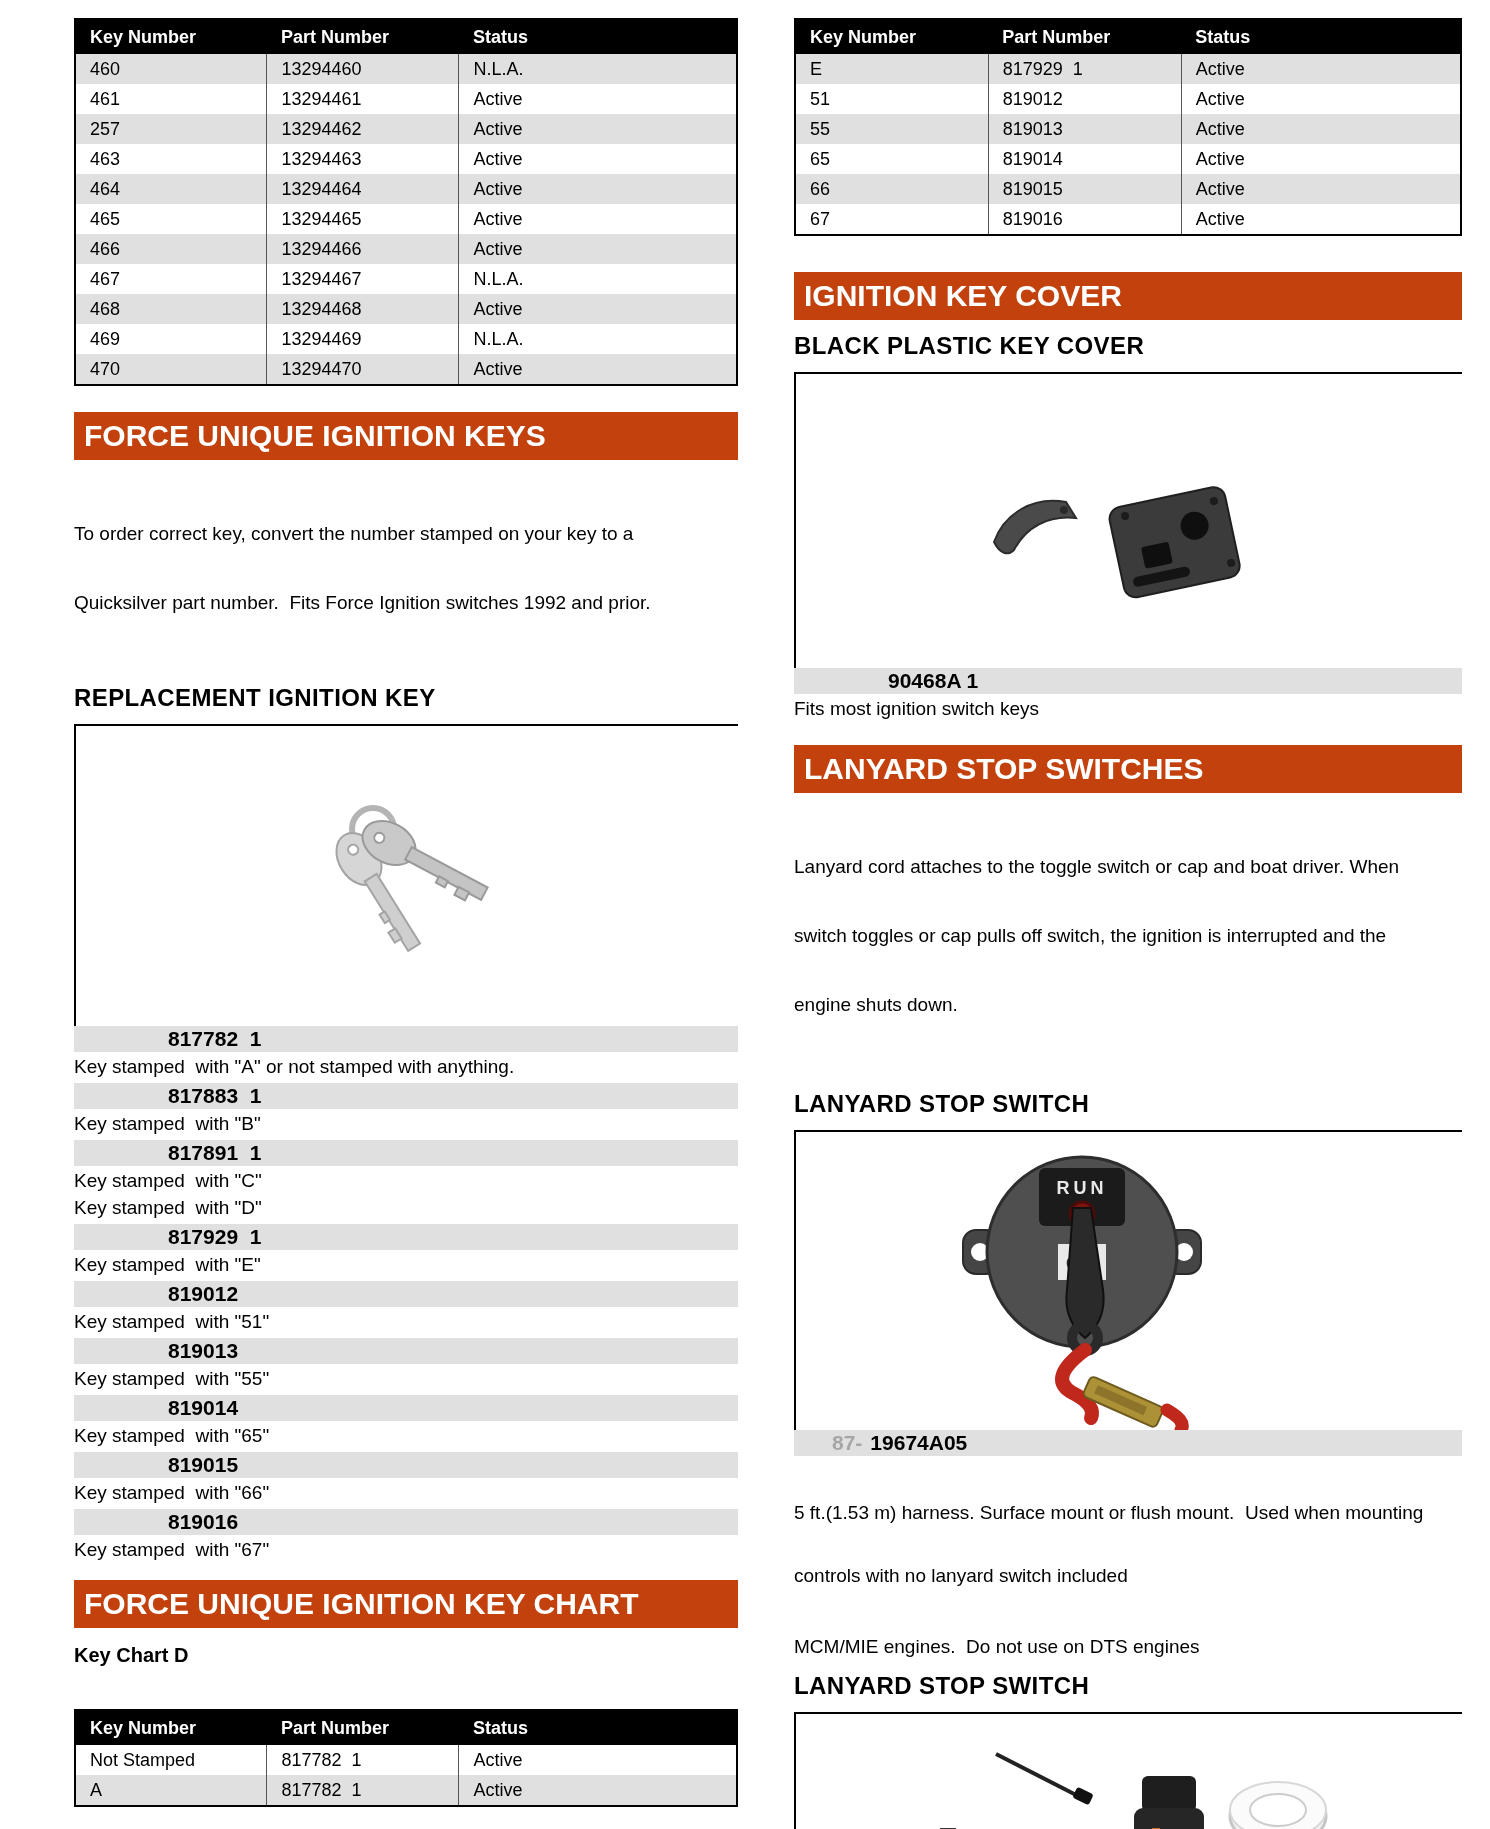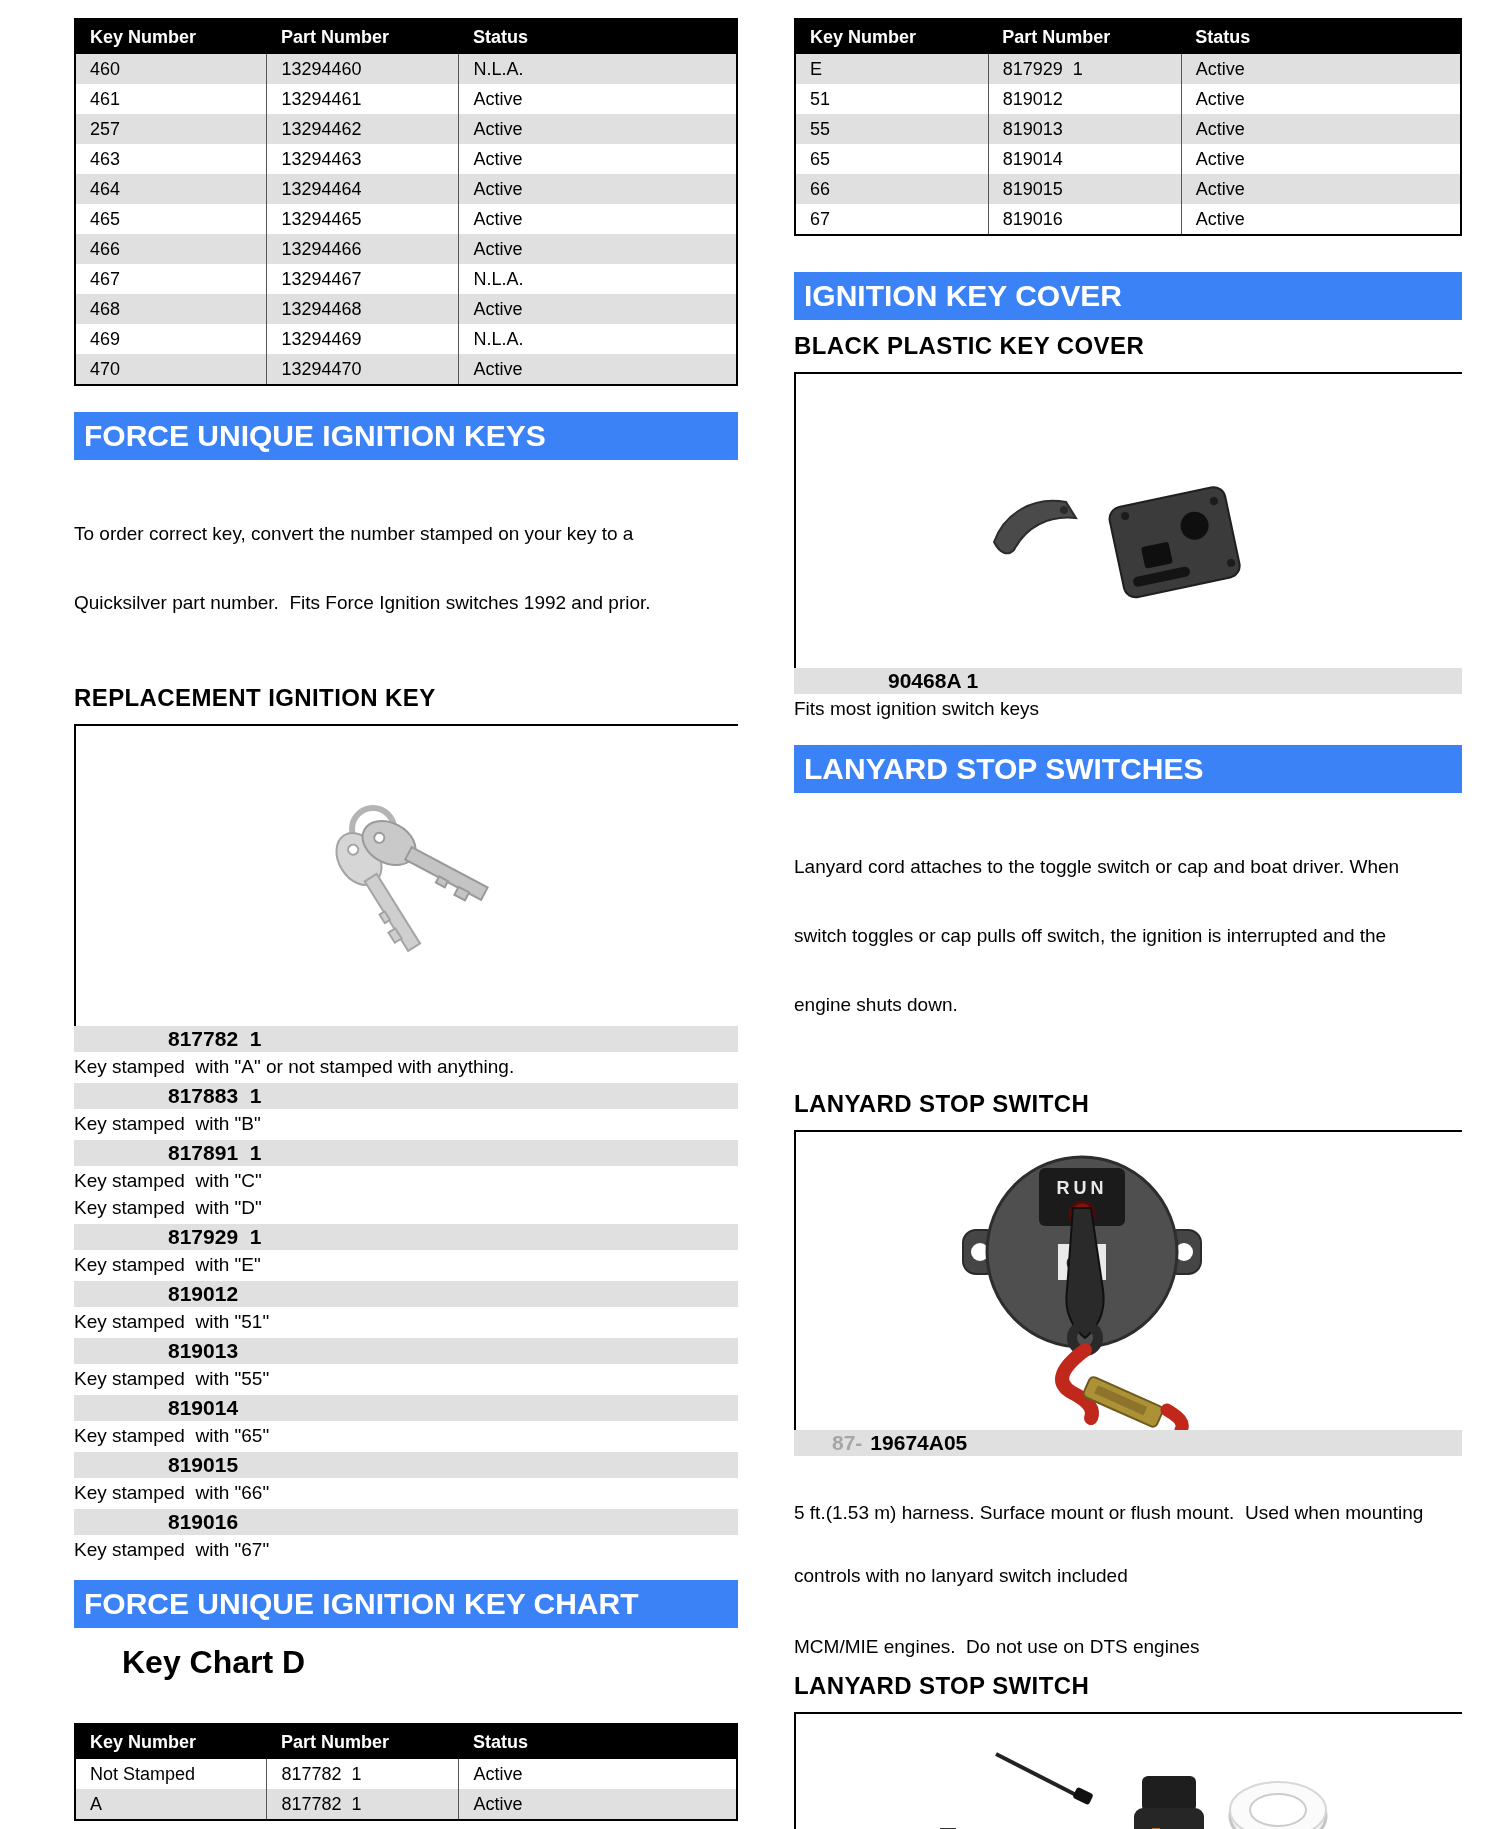--- a/index.html
+++ b/index.html
@@ -14,37 +14,37 @@
                   height:34px;padding:0 0 0 14px;white-space:pre;}
   table.ptable td{font-size:18px;height:30px;padding:0 0 0 14px;white-space:pre;}
   table.ptable td + td{border-left:1px solid #555;}
   table.ptable tr.alt td{background:#e0e0e0;}
   .rows32 td{height:32px;}
 
   .mt12{margin-top:12px;} .mt14{margin-top:14px;} .mt16{margin-top:16px;}
   .mt18{margin-top:18px;} .mt20{margin-top:20px;} .mt24{margin-top:24px;}
   .mt26{margin-top:26px;} .mt28{margin-top:28px;} .mt36{margin-top:36px;} .mt42{margin-top:42px;}
 
-  .banner{background:#3b82f6;color:#fff;height:48px;line-height:48px;font-size:30px;
+  .banner{background:#c2410c;color:#fff;height:48px;line-height:48px;font-size:30px;
           font-weight:bold;padding-left:10px;white-space:pre;}
   .intro,.para{font-size:19px;line-height:23px;white-space:pre;}
   .subhead{font-size:24px;font-weight:bold;letter-spacing:0.4px;
            border-bottom:2px solid #000;padding-bottom:12px;white-space:pre;}
   .frame{border-left:2px solid #000;position:relative;overflow:hidden;}
   .frame-keys{height:300px;}
   .frame-cover{height:294px;}
   .frame-switch{height:298px;}
   .frame-kit{height:288px;}
   .part-bar{background:#e0e0e0;height:26px;line-height:26px;font-size:21px;
             font-weight:bold;padding-left:94px;white-space:pre;}
   .part-bar.with-prefix{padding-left:38px;}
   .part-bar .prefix{color:#a6a6a6;margin-right:8px;}
   .part-desc{font-size:19px;line-height:21px;margin:4px 0 6px 0;white-space:pre;}
   .note{font-size:19px;margin-top:8px;white-space:pre;}
-  .key-chart-label{font-size:32px;font-weight:bold;margin-left:48px;}
+  .key-chart-label{font-size:20px;font-weight:bold;}
   .photo{position:absolute;}
 </style>
 </head>
 <body>
 
 <div class="page">
 
   <div class="col col-left">
 
     <table class="ptable rows32 mt18">

